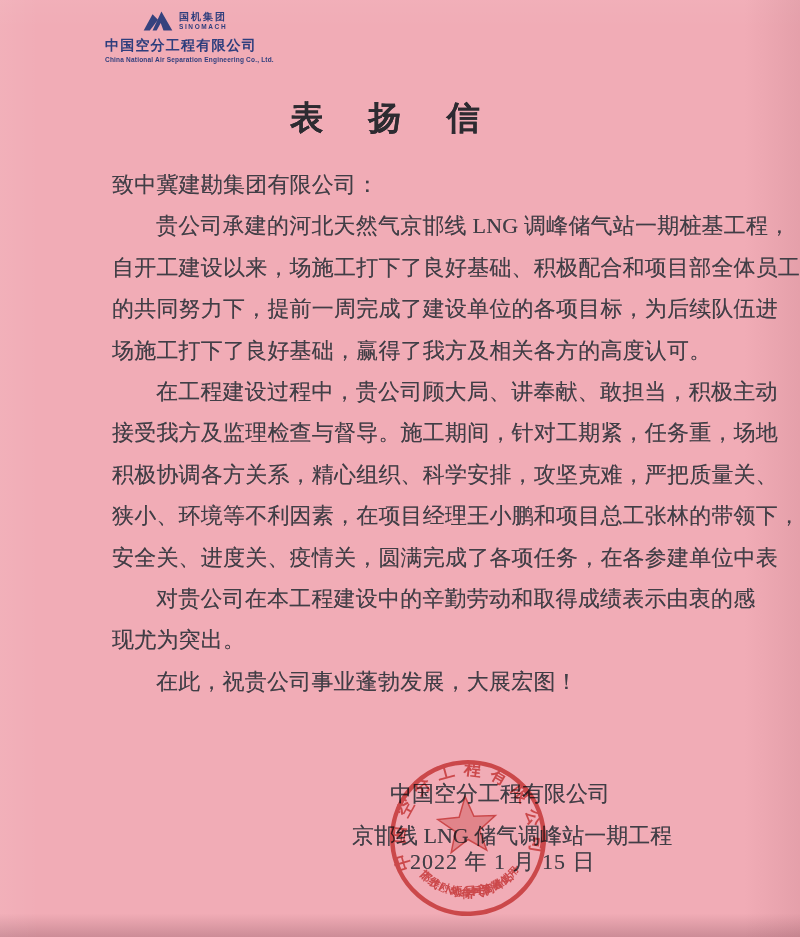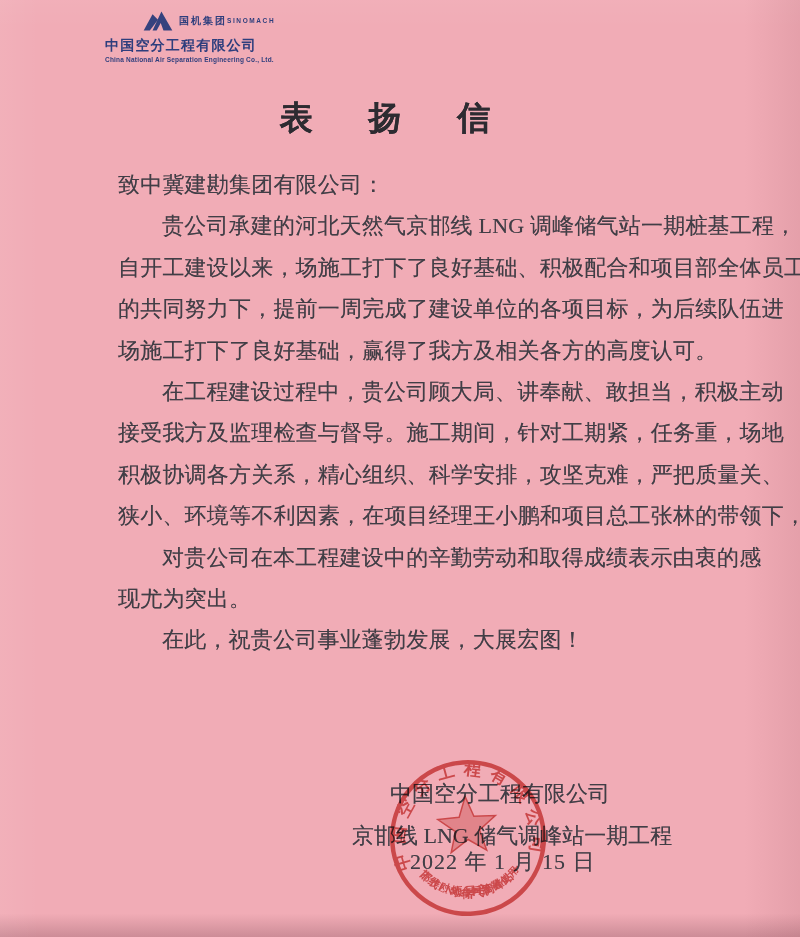--- a/index.html
+++ b/index.html
@@ -12,43 +12,42 @@
       linear-gradient(to right, rgba(255,255,255,0.05), rgba(0,0,0,0) 5%, rgba(0,0,0,0) 93%, rgba(140,70,82,0.12)),
       linear-gradient(to bottom, rgba(255,255,255,0.04), rgba(0,0,0,0) 3%, rgba(0,0,0,0) 97.5%, rgba(110,58,70,0.28)),
       #f1acb6;
     font-family:"Liberation Serif","DejaVu Serif",serif;
   }
 
   
   .letterhead{position:absolute;left:105px;top:10px;}
   .logo-row{display:flex;align-items:center;gap:6px;margin-left:38px;}
   .logo-mark{width:30px;height:22px;display:block;}
-  .logo-words{display:flex;flex-direction:row;line-height:1;}
+  .logo-words{display:flex;flex-direction:column;line-height:1;}
   .logo-cn{font-family:"Liberation Sans","DejaVu Sans",sans-serif;font-weight:bold;font-size:10px;letter-spacing:2px;color:#2e3e7d;}
   .logo-en{font-family:"Liberation Sans","DejaVu Sans",sans-serif;font-weight:bold;font-size:6.5px;letter-spacing:1.6px;color:#2e3e7d;margin-top:2px;}
   .company-cn{margin-top:5px;font-family:"Liberation Sans","DejaVu Sans",sans-serif;font-weight:bold;font-size:14px;letter-spacing:1.2px;color:#2e3e7d;}
   .company-en{font-family:"Liberation Sans","DejaVu Sans",sans-serif;font-weight:bold;font-size:6.5px;letter-spacing:0.2px;color:#2e3e7d;margin-top:1px;}
 
   
   .title{
     position:absolute;left:0;top:96px;width:770px;margin:0;
     text-align:center;
-    font-family:Liberation Mono, monospace;
+    font-family:Liberation Sans, sans-serif;
     font-weight:bold;font-size:33px;color:#2d2b31;
     word-spacing:36px;
     text-shadow:0 0 0.6px #2d2b31;
   }
 
   
   .letter-body{
     position:absolute;left:112px;top:164px;width:602px;
     font-size:22px;color:#413e46;
     text-shadow:0 0 0.5px rgba(65,62,70,0.55);
     letter-spacing:0.2px;
-    margin-left:6px;
   }
   .body-line{height:41.4px;line-height:41.4px;white-space:nowrap;}
   .body-line.indent{text-indent:44px;}
 
   
   .sig{position:absolute;font-size:22px;color:#413e46;text-shadow:0 0 0.5px rgba(65,62,70,0.55);white-space:nowrap;}
   .sig-company{left:390px;top:779px;}
   .sig-project{left:352px;top:821px;}
   .sig-date{left:410px;top:847px;letter-spacing:1px;}
 
@@ -85,20 +84,21 @@
   <div class="letter-body">
     <div class="body-line">致中冀建勘集团有限公司：</div>
     <div class="body-line indent">贵公司承建的河北天然气京邯线 LNG 调峰储气站一期桩基工程，</div>
     <div class="body-line">自开工建设以来，场施工打下了良好基础、积极配合和项目部全体员工</div>
     <div class="body-line">的共同努力下，提前一周完成了建设单位的各项目标，为后续队伍进</div>
     <div class="body-line">场施工打下了良好基础，赢得了我方及相关各方的高度认可。</div>
     <div class="body-line indent">在工程建设过程中，贵公司顾大局、讲奉献、敢担当，积极主动</div>
     <div class="body-line">接受我方及监理检查与督导。施工期间，针对工期紧，任务重，场地</div>
     <div class="body-line">积极协调各方关系，精心组织、科学安排，攻坚克难，严把质量关、</div>
     <div class="body-line">狭小、环境等不利因素，在项目经理王小鹏和项目总工张林的带领下，</div>
+    <div class="body-line">安全关、进度关、疫情关，圆满完成了各项任务，在各参建单位中表</div>
     <div class="body-line indent">对贵公司在本工程建设中的辛勤劳动和取得成绩表示由衷的感</div>
     <div class="body-line">现尤为突出。</div>
     <div class="body-line indent">在此，祝贵公司事业蓬勃发展，大展宏图！</div>
   </div>
 
   <div class="sig sig-company">中国空分工程有限公司</div>
   <div class="sig sig-project">京邯线 LNG 储气调峰站一期工程</div>
   <div class="sig sig-date">2022 年 1 月 15 日</div>
 
   <svg class="seal" viewBox="0 0 190 190" aria-hidden="true">

